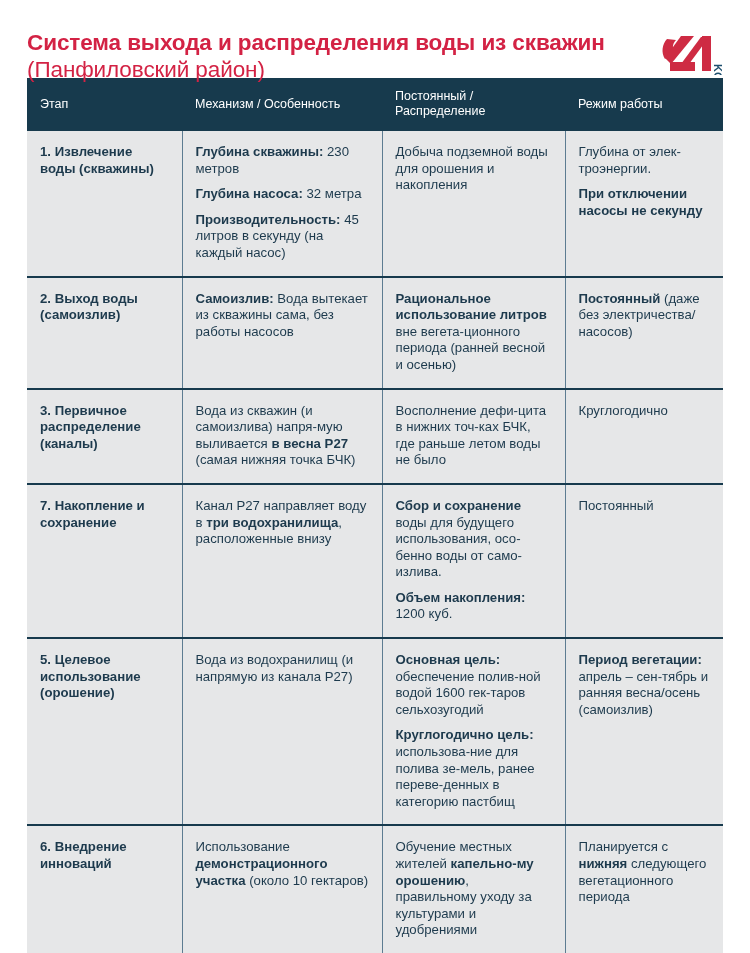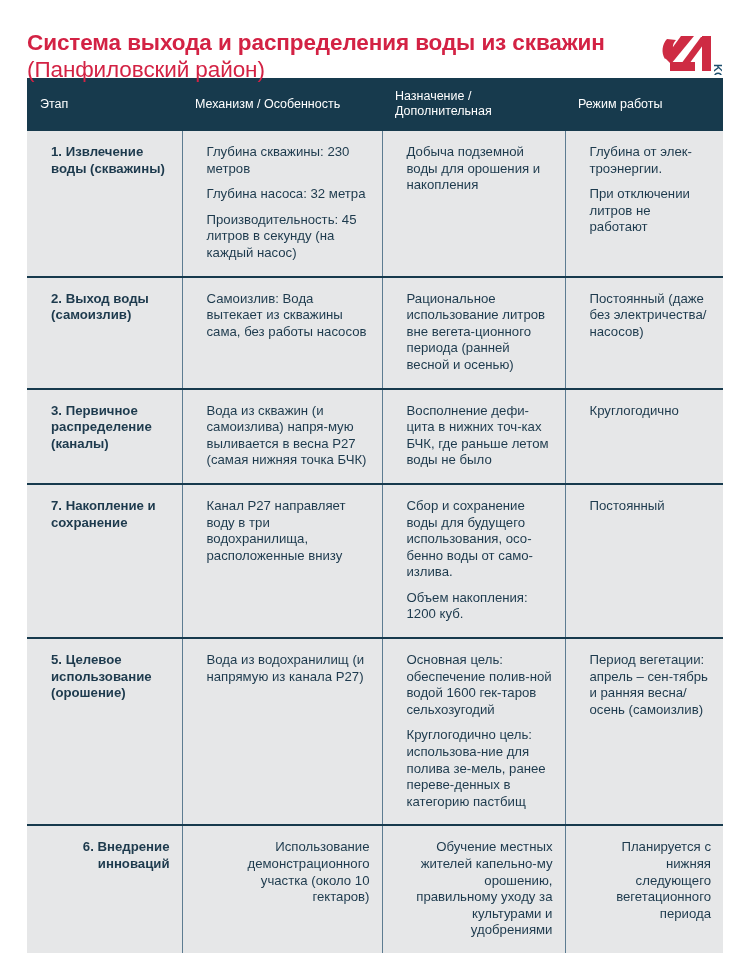--- a/index.html
+++ b/index.html
@@ -77,35 +77,34 @@
     box-sizing: border-box;
     border: none;
   }
 
   tbody td {
     background: #e6e7e8;
     vertical-align: top;
     font-size: 13.2px;
     line-height: 16.6px;
     color: #1d3a4d;
-    padding: 13px 12px 14px 24px;
+    padding: 13px 12px 14px 13px;
     border-left: 1.5px solid #5d7c91;
     border-bottom: 2px solid #173a4d;
     box-sizing: border-box;
   }
   tbody td.first {
     border-left: none;
     font-weight: bold;
   }
   tbody tr:last-child td {
     border-bottom: 2px solid #5d7c91;
-    text-align: right;
-  }
-
-  .b { font-weight: normal; }
+  }
+
+  .b { font-weight: bold; }
 
   .para { margin: 0 0 0 0; }
   .para + .para { margin-top: 9px; }
 
   
   .footer-space { height: 28px; }
 </style>
 </head>
 <body>
 
@@ -132,38 +131,38 @@
     <colgroup>
       <col class="c1">
         <col class="c2">
         <col class="c3">
         <col class="c4">
     </colgroup>
     <thead>
       <tr>
         <th>Этап</th>
         <th>Механизм / Особенность</th>
-        <th>Назначение / Дополнительная</th>
+        <th>Постоянный / Распределение</th>
         <th>Режим работы</th>
       </tr>
     </thead>
     <tbody id="table-body">
         <tr>
           <td class="first">1. Извлечение воды (скважины)</td>
           <td>
             <div class="para"><span class="b">Глубина скважины:</span> 230 метров</div>
             <div class="para"><span class="b">Глубина насоса:</span> 32 метра</div>
             <div class="para"><span class="b">Производительность:</span> 45 литров в секунду (на каждый насос)</div>
           </td>
           <td>
             <div class="para">Добыча подземной воды для орошения и накопления</div>
           </td>
           <td>
             <div class="para">Глубина от элек-троэнергии.</div>
-            <div class="para"><span class="b">При отключении литров не работают</span></div>
+            <div class="para"><span class="b">При отключении насосы не секунду</span></div>
           </td>
         </tr>
         <tr>
           <td class="first">2. Выход воды (самоизлив)</td>
           <td>
             <div class="para"><span class="b">Самоизлив:</span> Вода вытекает из скважины сама, без работы насосов</div>
           </td>
           <td>
             <div class="para"><span class="b">Рациональное использование литров</span> вне вегета-ционного периода (ранней весной и осенью)</div>
           </td>

